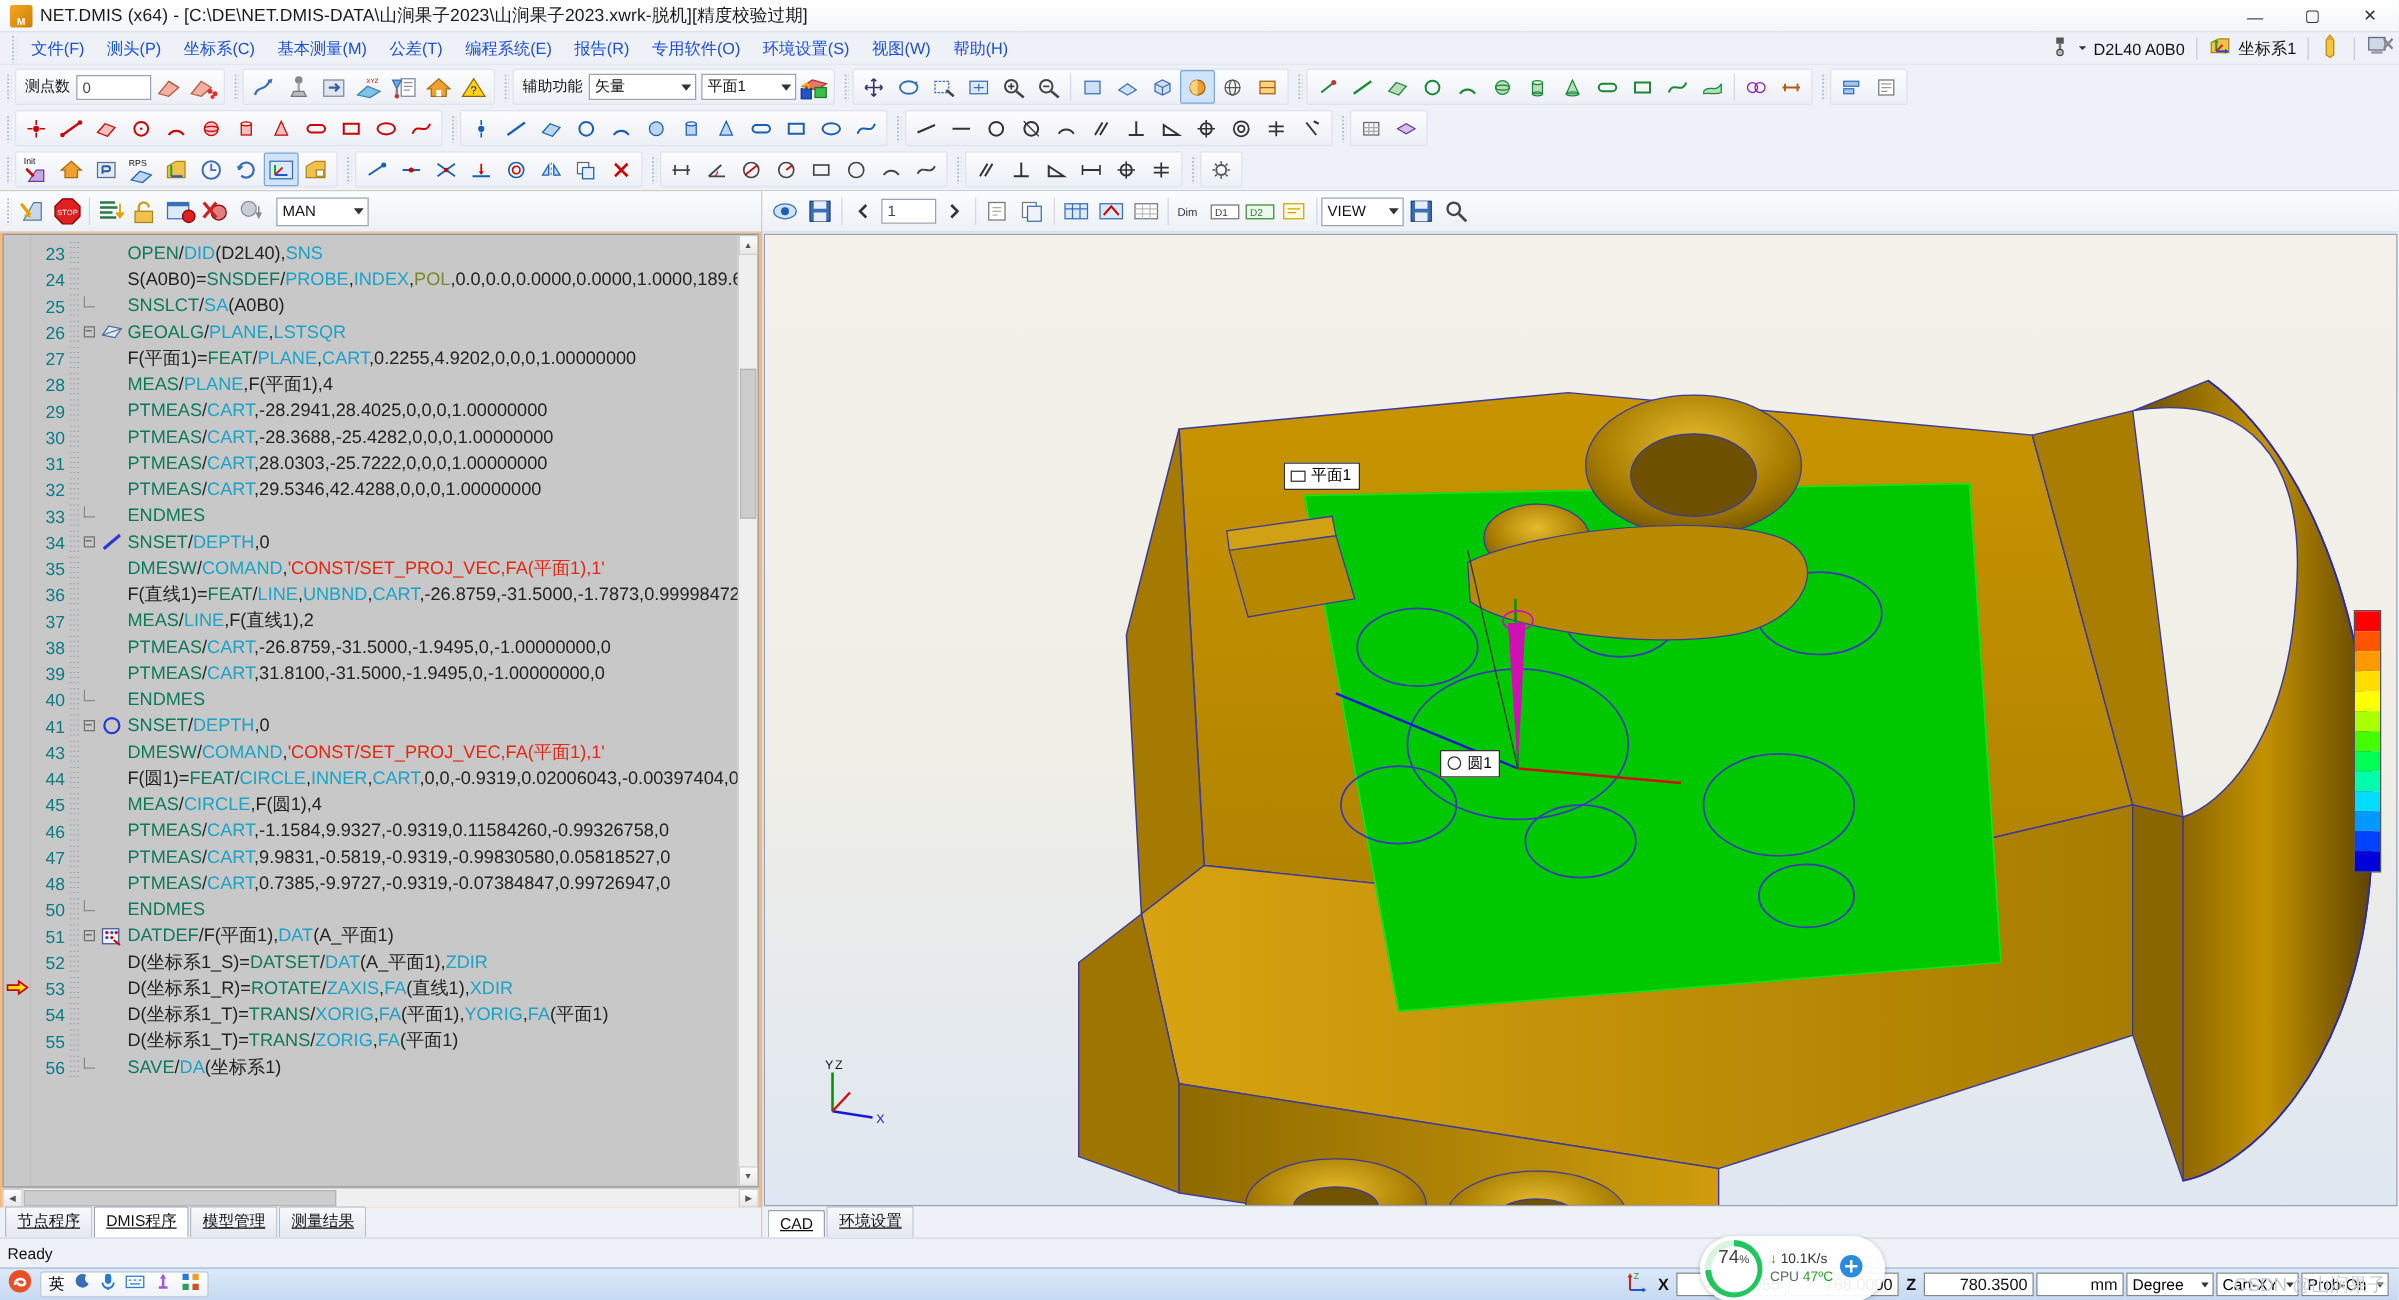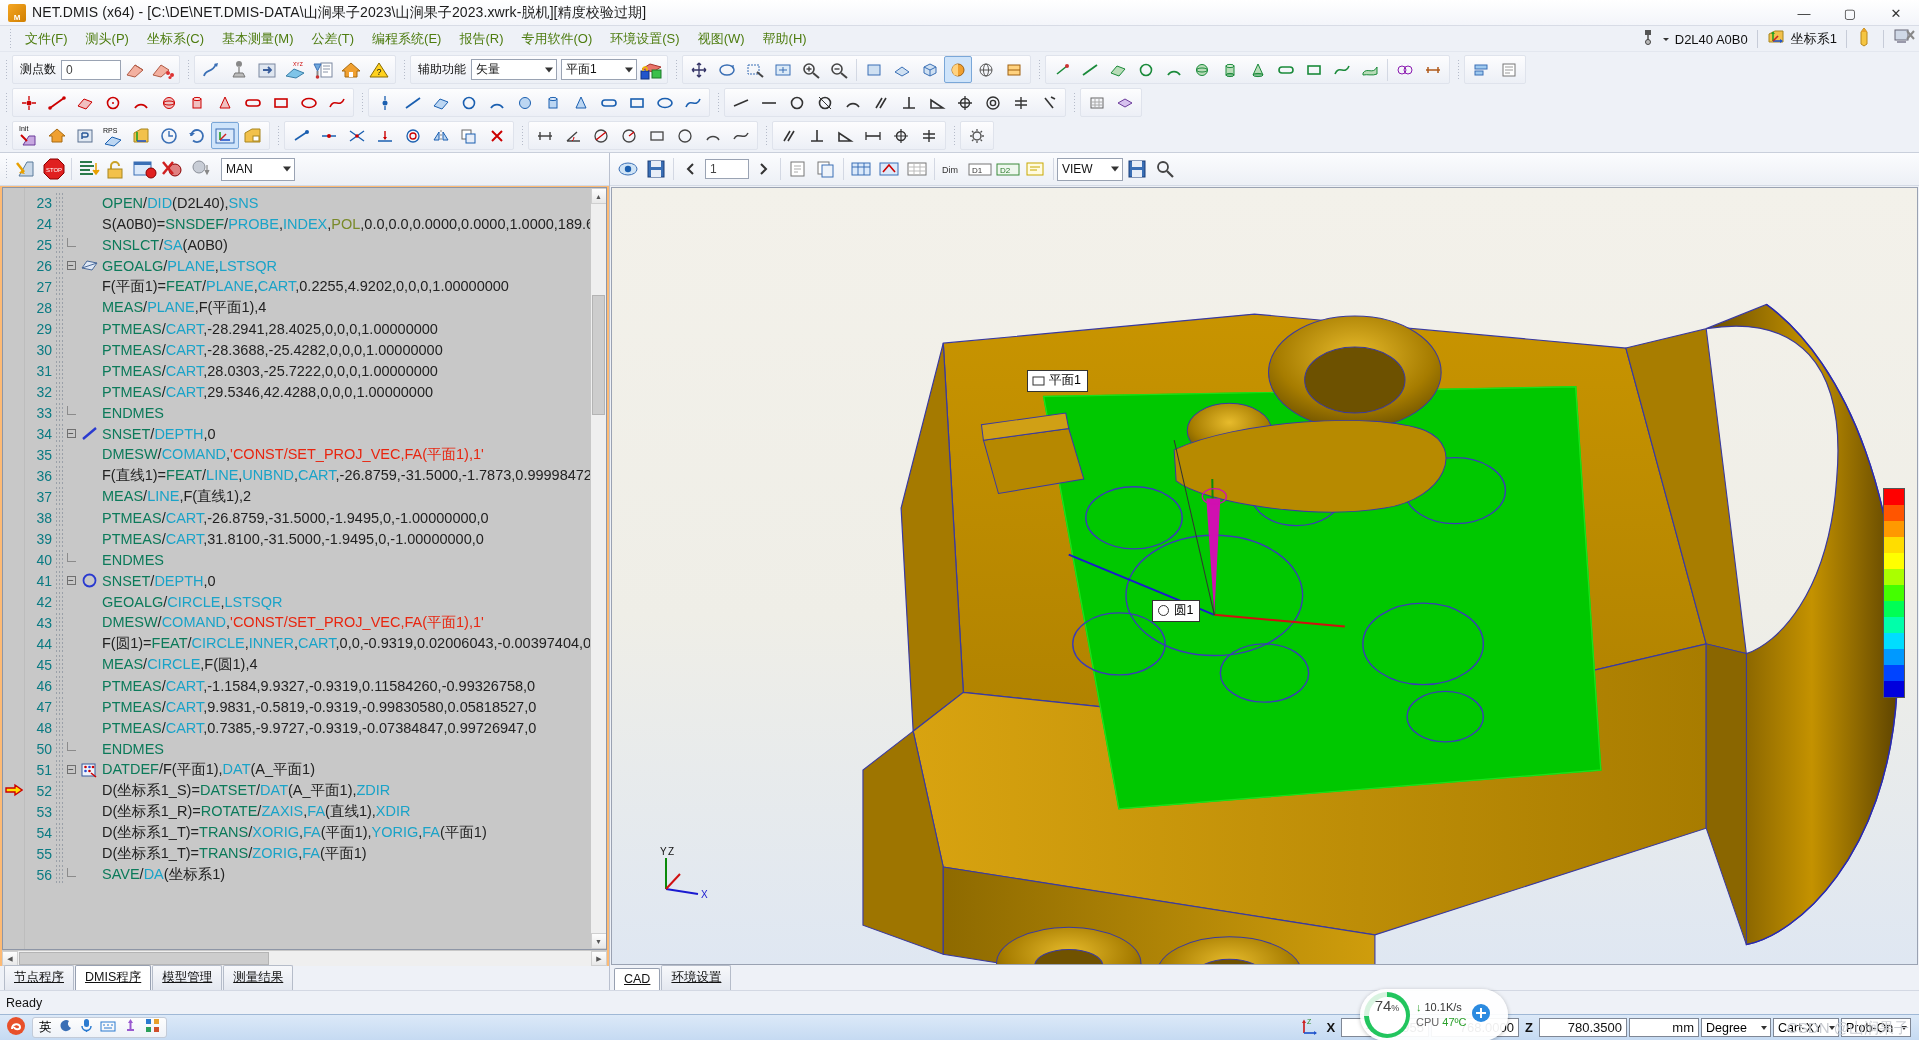--- a/index.html
+++ b/index.html
@@ -45,21 +45,21 @@
   
   .menubar {
     height: 26px; min-height: 26px;
     background: #eef1f7;
     display: flex; align-items: center;
     padding-left: 6px;
     border-bottom: 1px solid #e3e7ef;
     position: relative;
   }
   .menu-item {
-    font-size: 13px; color: #4d7c0f;
+    font-size: 13px; color: #1d4ed8;
     padding: 3px 9px;
     white-space: nowrap;
   }
   .menubar-right {
     position: absolute; right: 4px; top: 0; height: 26px;
     display: flex; align-items: center; gap: 4px;
   }
   .mb-sep { width: 1px; height: 18px; background: #c7ccd8; margin: 0 5px; }
   .mb-text { font-size: 13px; color: #111; }
 
@@ -1261,27 +1261,20 @@
                 <span class="gutterdots"></span>
                 <span class="fold"><span class="box">−</span></span>
                 <span class="ficon">
                   <svg width="17" height="15" viewBox="0 0 17 15">
                     <circle cx="8.5" cy="7.5" r="6" fill="none" stroke="#2a3ad0" stroke-width="1.8"></circle>
                   </svg>
                 </span>
                 <span class="ctext"><span class="kw">SNSET</span><span class="plain">/</span><span class="kw2">DEPTH</span><span class="plain">,0</span></span>
               </div>
               <div class="cl">
-                <span class="ln">42</span>
-                <span class="gutterdots"></span>
-                <span class="fold"></span>
-                <span class="ficon"></span>
-                <span class="ctext"><span class="kw">GEOALG</span><span class="plain">/</span><span class="kw2">CIRCLE</span><span class="plain">,</span><span class="kw2">LSTSQR</span></span>
-              </div>
-              <div class="cl">
                 <span class="ln">43</span>
                 <span class="gutterdots"></span>
                 <span class="fold"></span>
                 <span class="ficon"></span>
                 <span class="ctext"><span class="kw">DMESW</span><span class="plain">/</span><span class="kw2">COMAND</span><span class="plain">,</span><span class="str">'CONST/SET_PROJ_VEC,FA(平面1),1'</span></span>
               </div>
               <div class="cl">
                 <span class="ln">44</span>
                 <span class="gutterdots"></span>
                 <span class="fold"></span>

